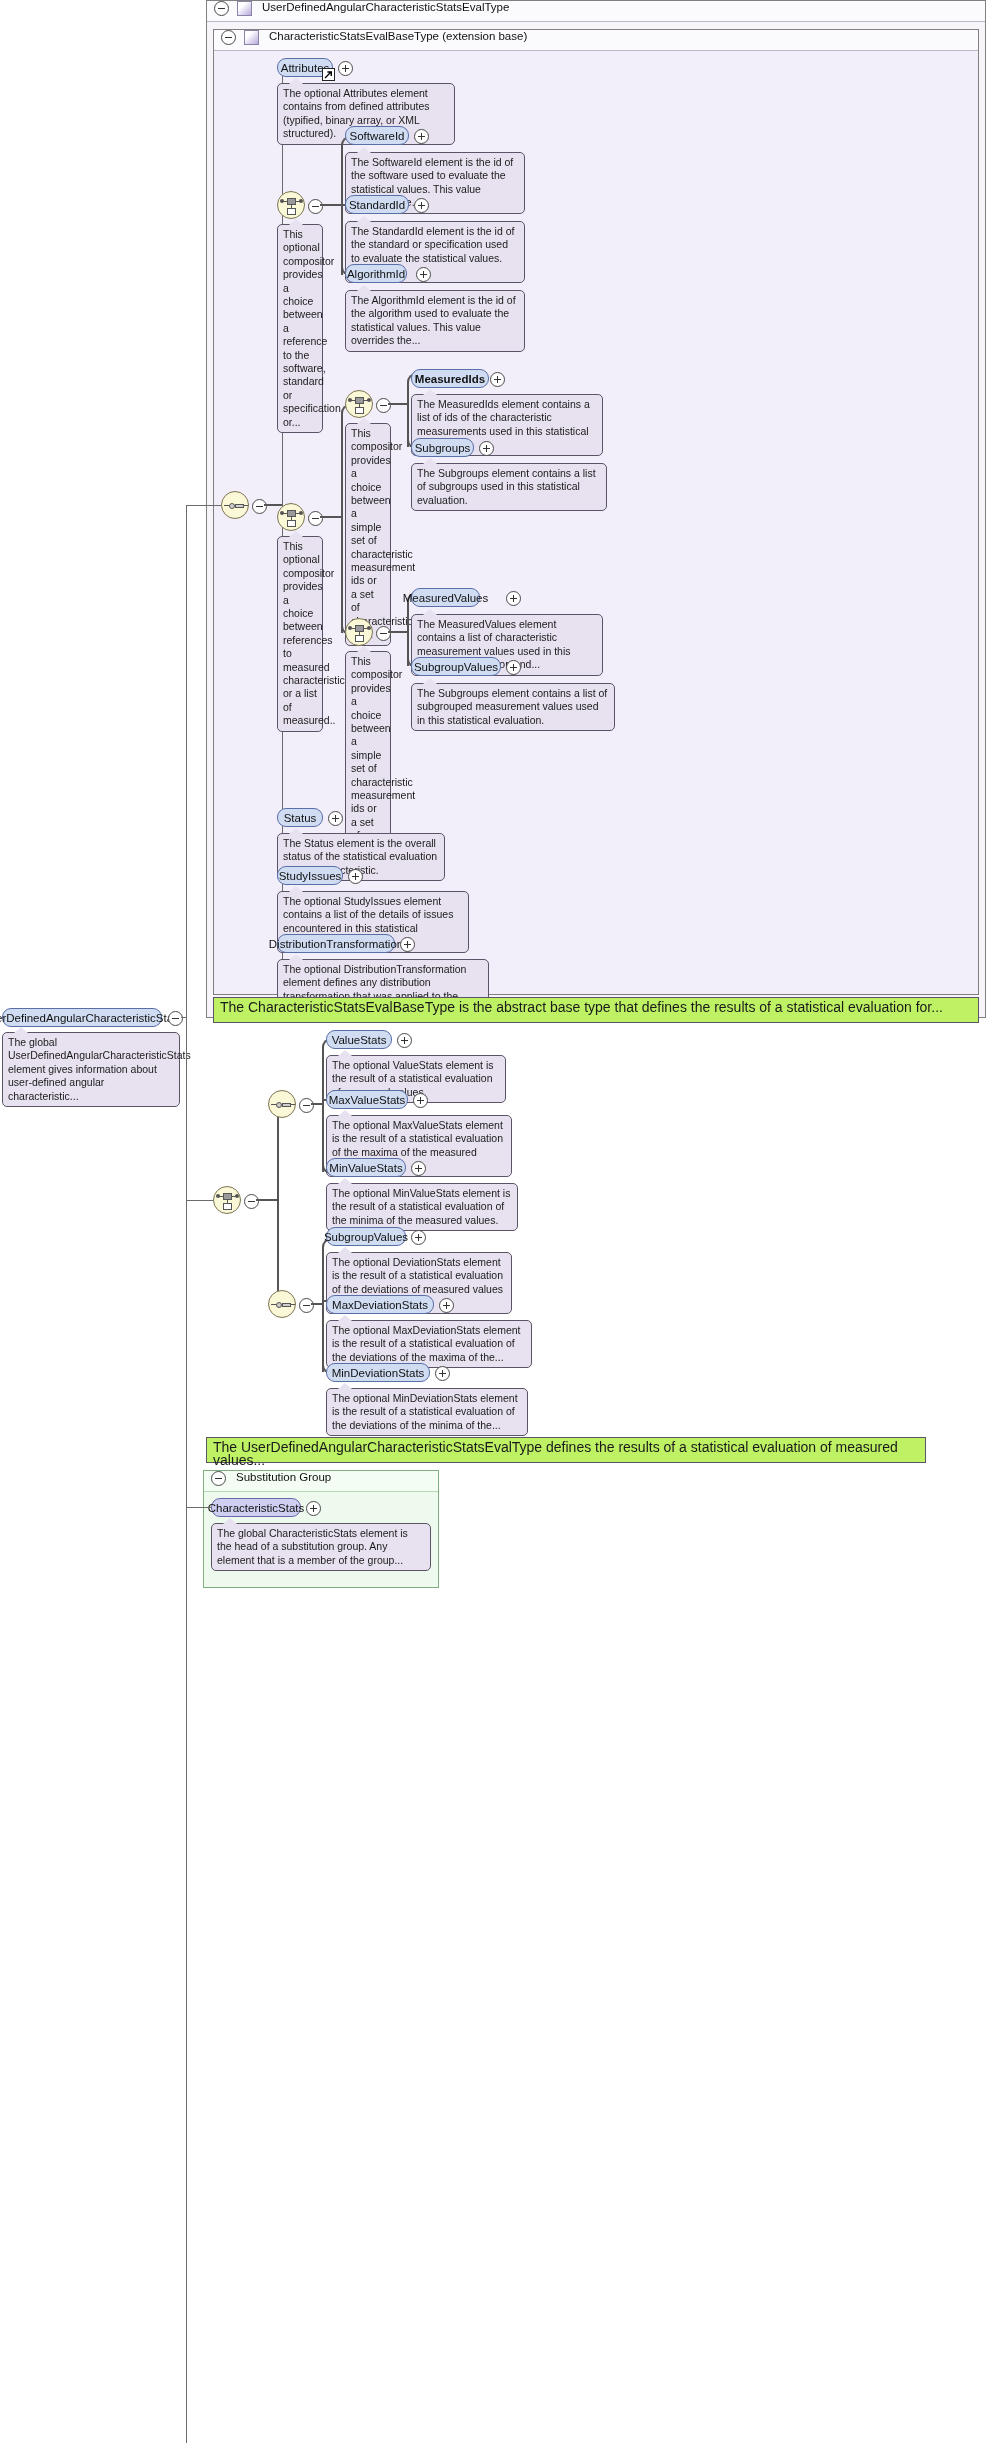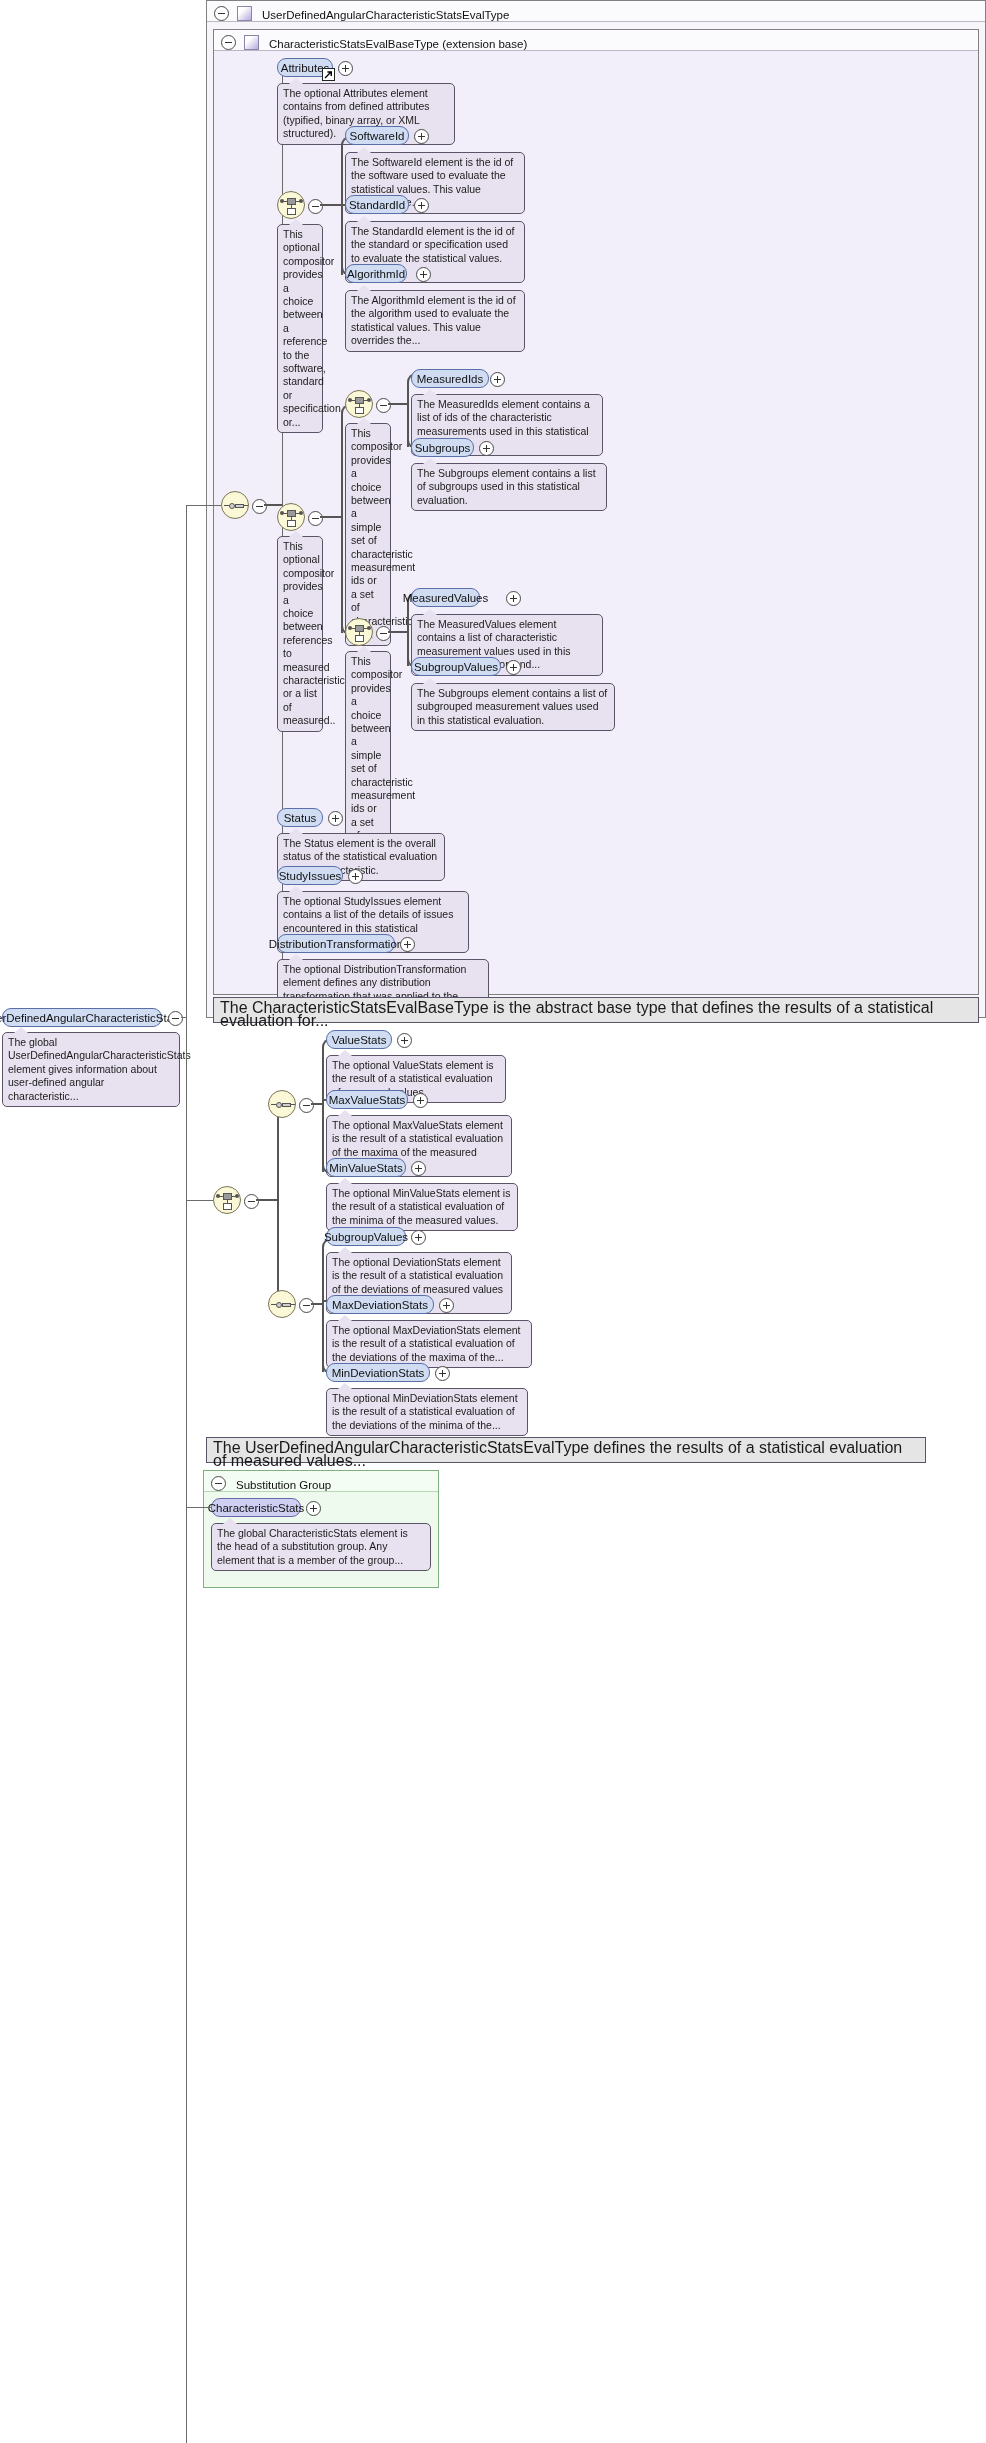--- a/index.html
+++ b/index.html
@@ -12,21 +12,21 @@
   
   .frame{
     position:absolute;border:1px solid #808080;background:#f5f2f8;
     box-sizing:border-box;
   }
   .frame.lvl0{background:#f7f4fa;}
   .frame.lvl1{background:#f3effa;}
   .frame-hdr{
     position:absolute;left:0;top:0;right:0;height:21px;
     background:#fbfafd;border-bottom:1px solid #bbb8c4;
-    display:flex;align-items:flex-end;box-sizing:border-box;padding-left:7px;
+    display:flex;align-items:flex-start;box-sizing:border-box;padding-left:7px;
   }
   .frame-title{font-size:11.5px;color:#111;white-space:nowrap;}
 
   
   .toggle{
     width:13px;height:13px;border:1px solid #4a4a4a;border-radius:50%;
     background:#fff;display:inline-flex;align-items:center;justify-content:center;
     flex:none;position:relative;
   }
   .toggle:before{
@@ -96,22 +96,22 @@
   .vl{position:absolute;width:1px;background:#6b6b6b;}
   .hl.thick{height:2px;background:#555;}
   .vl.thick{width:2px;background:#555;}
   .elbow{position:absolute;border:1px solid #6b6b6b;background:transparent;}
   .elbow.tl{border-right:none;border-bottom:none;border-top-left-radius:9px;}
   .elbow.bl{border-right:none;border-top:none;border-bottom-left-radius:9px;}
   .elbow.th{border-width:2px;border-color:#555;}
 
   
   .descbar{
-    position:absolute;border:1px solid #5b5468;background:#e5e5e5;
-    box-sizing:border-box;padding:3px 6px;font-size:16px;line-height:13.4px;color:#1a1a1a;
+    position:absolute;border:1px solid #5b5468;background:#bef264;
+    box-sizing:border-box;padding:3px 6px;font-size:14px;line-height:13.4px;color:#1a1a1a;
   }
 
   
   .frame.subgrp{background:#eefaee;border-color:#7fae7f;}
   .frame.subgrp .frame-hdr{background:#f4fdf4;border-bottom-color:#b7d7b7;}
 
   
   .extref{
     position:absolute;width:13px;height:13px;background:#fff;border:1px solid #222;
     box-sizing:border-box;display:flex;align-items:center;justify-content:center;
@@ -247,21 +247,21 @@
     <i class="gl dotr"></i>
 </div>
 <span class="toggle" style="left:376px;top:398px;position:absolute;"></span>
 <div class="hl thick" style="left:388px;top:403px;width:20px;"></div>
 <div class="vl thick" style="left:407px;top:382px;height:65px;"></div>
 <div class="ann" style="left:345px;top:423px;width:46px;">
   <span>This compositor provides a choice between a simple set of characteristic measurement ids or a set of characteristic ids...</span>
 </div>
 
 <div class="elbow tl th" style="left:407px;top:373px;width:10px;height:10px;"></div>
-<div class="node" style="left:411px;top:369px;width:78px;">
+<div class="node" style="left:411px;top:369px;width:78px;font-weight:bold;">
   <span>MeasuredIds</span>
 </div>
 <span class="toggle plus" style="left:490px;top:372px;position:absolute;"></span>
 <div class="ann" style="left:411px;top:394px;width:192px;">
   <span>The MeasuredIds element contains a list of ids of the characteristic measurements used in this statistical evaluation...</span>
 </div>
 
 <div class="elbow bl th" style="left:407px;top:437px;width:10px;height:10px;"></div>
 <div class="node" style="left:411px;top:438px;width:63px;">
   <span>Subgroups</span>

